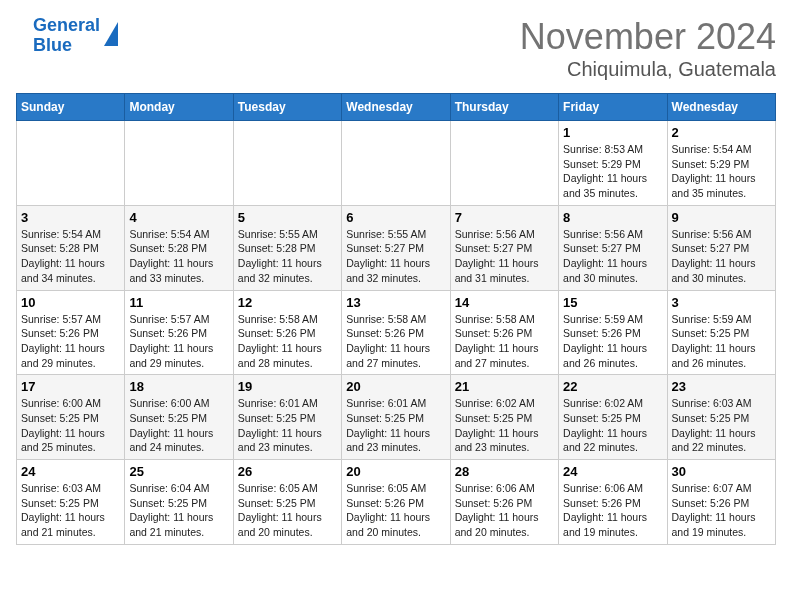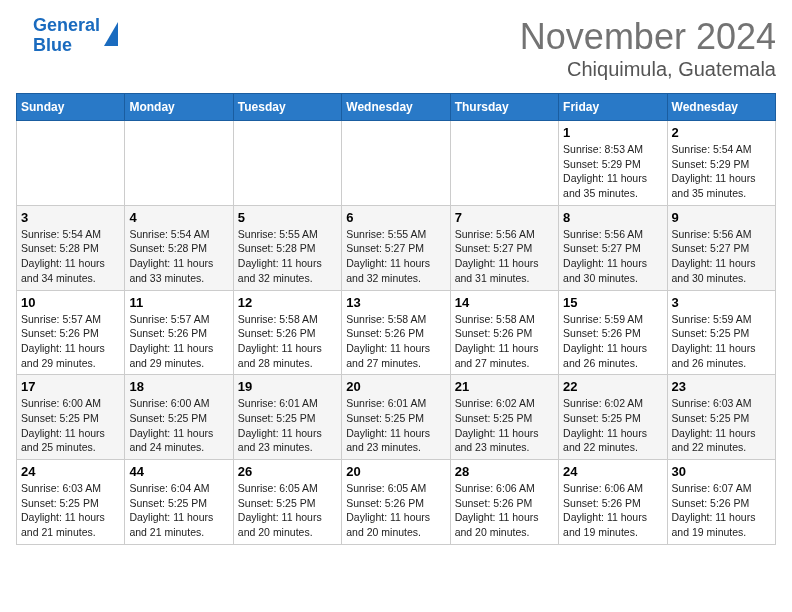--- a/index.html
+++ b/index.html
@@ -314,21 +314,21 @@
       <tr>
         <td>
           <span class="day-num">24</span>
         <div class="day-info">
           <span>Sunrise: 6:03 AM</span><br>
           <span>Sunset: 5:25 PM</span><br>
           <span>Daylight: 11 hours and 21 minutes.</span>
         </div>
         </td>
         <td>
-          <span class="day-num">44</span>
+          <span class="day-num">25</span>
         <div class="day-info">
           <span>Sunrise: 6:04 AM</span><br>
           <span>Sunset: 5:25 PM</span><br>
           <span>Daylight: 11 hours and 21 minutes.</span>
         </div>
         </td>
         <td>
           <span class="day-num">26</span>
         <div class="day-info">
           <span>Sunrise: 6:05 AM</span><br>

